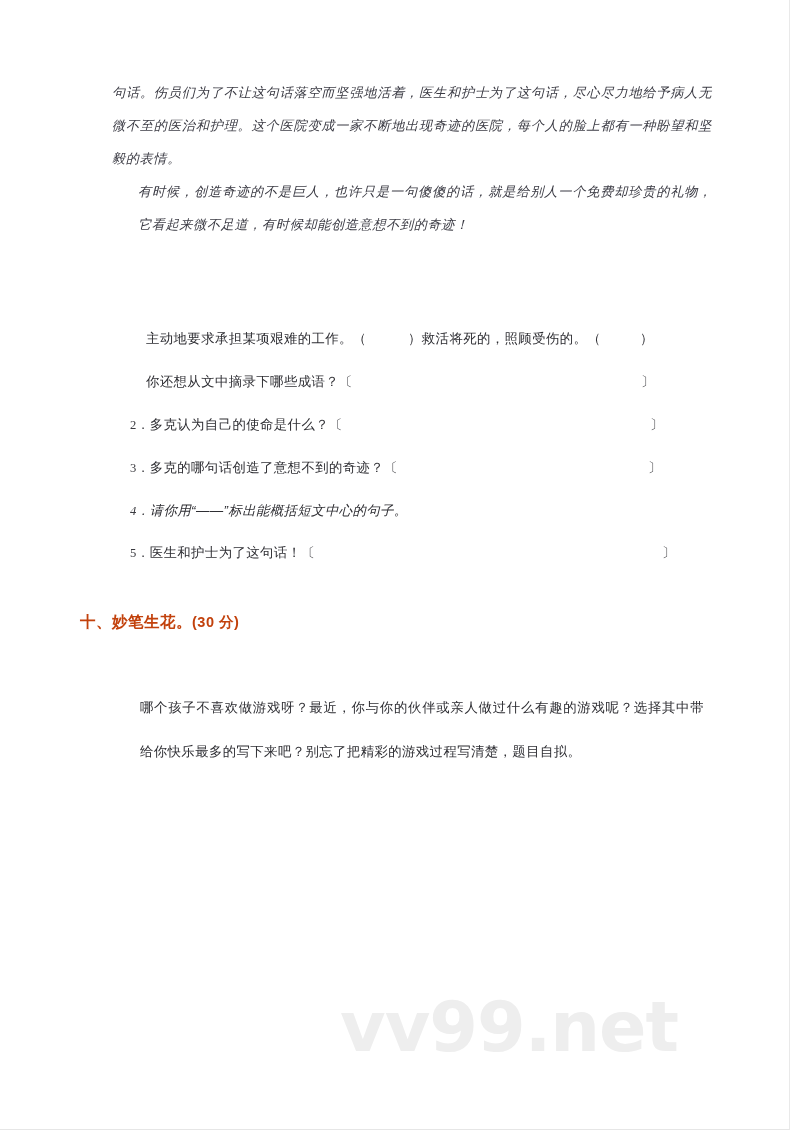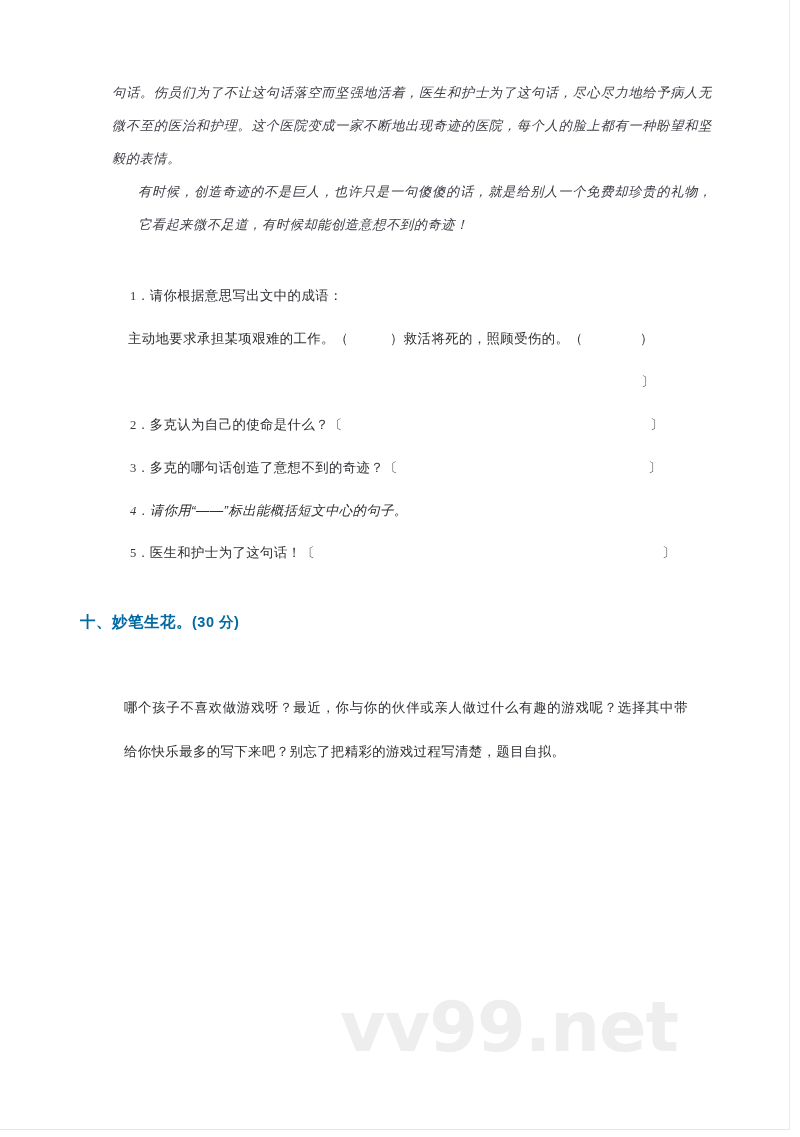--- a/index.html
+++ b/index.html
@@ -79,21 +79,21 @@
     color: #2e2e33;
     letter-spacing: 0.4px;
     white-space: pre;
     line-height: 20px;
   }
   .q-num {
     font-family: "Liberation Serif", "DejaVu Serif", serif;
     font-size: 12.6px;
     color: #3a3a3f;
   }
-  .q-sub { left: 128px; text-align: center; }
+  .q-sub { left: 146px; text-align: center; }
   .bracket-open,
   .bracket-close {
     font-family: "Liberation Sans", "DejaVu Sans", sans-serif;
     color: #2e2e33;
   }
   .bracket-close { position: absolute; }
 
   #q1      { top: 286px; }
   #q1a     { top: 329px; }
   #q1b     { top: 372px; }
@@ -110,33 +110,33 @@
   #q5-close  { left: 662px; top: 543px; }
 
   
   #section-heading {
     position: absolute;
     left: 80px;
     top: 612px;
     font-family: "Liberation Sans", "DejaVu Sans", sans-serif;
     font-weight: 700;
     font-size: 15.5px;
-    color: #0369a1;
+    color: #c2410c;
     letter-spacing: 0.5px;
     white-space: pre;
   }
   #section-heading .score {
     font-weight: 700;
     font-size: 14.5px;
   }
 
   
   #composition-prompt {
     position: absolute;
-    left: 96px;
+    left: 112px;
     top: 686px;
     width: 592px;
     font-family: "Liberation Sans", "DejaVu Sans", sans-serif;
     font-size: 13.4px;
     line-height: 44px;
     color: #2e2e33;
     letter-spacing: 0.4px;
     text-align: justify;
   }
   #composition-prompt .indent { padding-left: 28px; display: inline-block; }
@@ -154,25 +154,25 @@
 <body>
 
 <div id="page-sheet">
 
   <div id="content">
 
     <div class="passage" id="passage-para-2"><span class="indent">有时候，创造奇迹的不是巨人，也许只是一句傻傻的话，就是给别人一个免费却珍贵的礼物，它看起来微不足道，有时候却能创造意想不到的奇迹！</span></div>
 
     <div class="passage" id="passage-para-1">句话。伤员们为了不让这句话落空而坚强地活着，医生和护士为了这句话，尽心尽力地给予病人无微不至的医治和护理。这个医院变成一家不断地出现奇迹的医院，每个人的脸上都有一种盼望和坚毅的表情。</div>
 
-    <div class="q-line" id="q1"><span class="q-num">1．</span><span>请你根据意思写出文中的成语：</span></div>
 
     <div class="q-line q-sub" id="q1a"><span>主动地要求承担某项艰难的工作。（　　　）救活将死的，照顾受伤的。（</span></div>
     <div class="q-line bracket-close" id="q1a-close">）</div>
 
+    <div class="q-line q-sub" id="q1b"><span>你还想从文中摘录下哪些成语？〔</span></div>
     <div class="q-line bracket-close" id="q1b-close">〕</div>
 
     <div class="q-line" id="q2"><span class="q-num">2．</span><span>多克认为自己的使命是什么？〔</span></div>
     <div class="q-line bracket-close" id="q2-close">〕</div>
 
     <div class="q-line" id="q3"><span class="q-num">3．</span><span>多克的哪句话创造了意想不到的奇迹？〔</span></div>
     <div class="q-line bracket-close" id="q3-close">〕</div>
 
     <div class="q-line" id="q4"><span class="q-num">4．</span><span>请你用“——”标出能概括短文中心的句子。</span></div>
 

